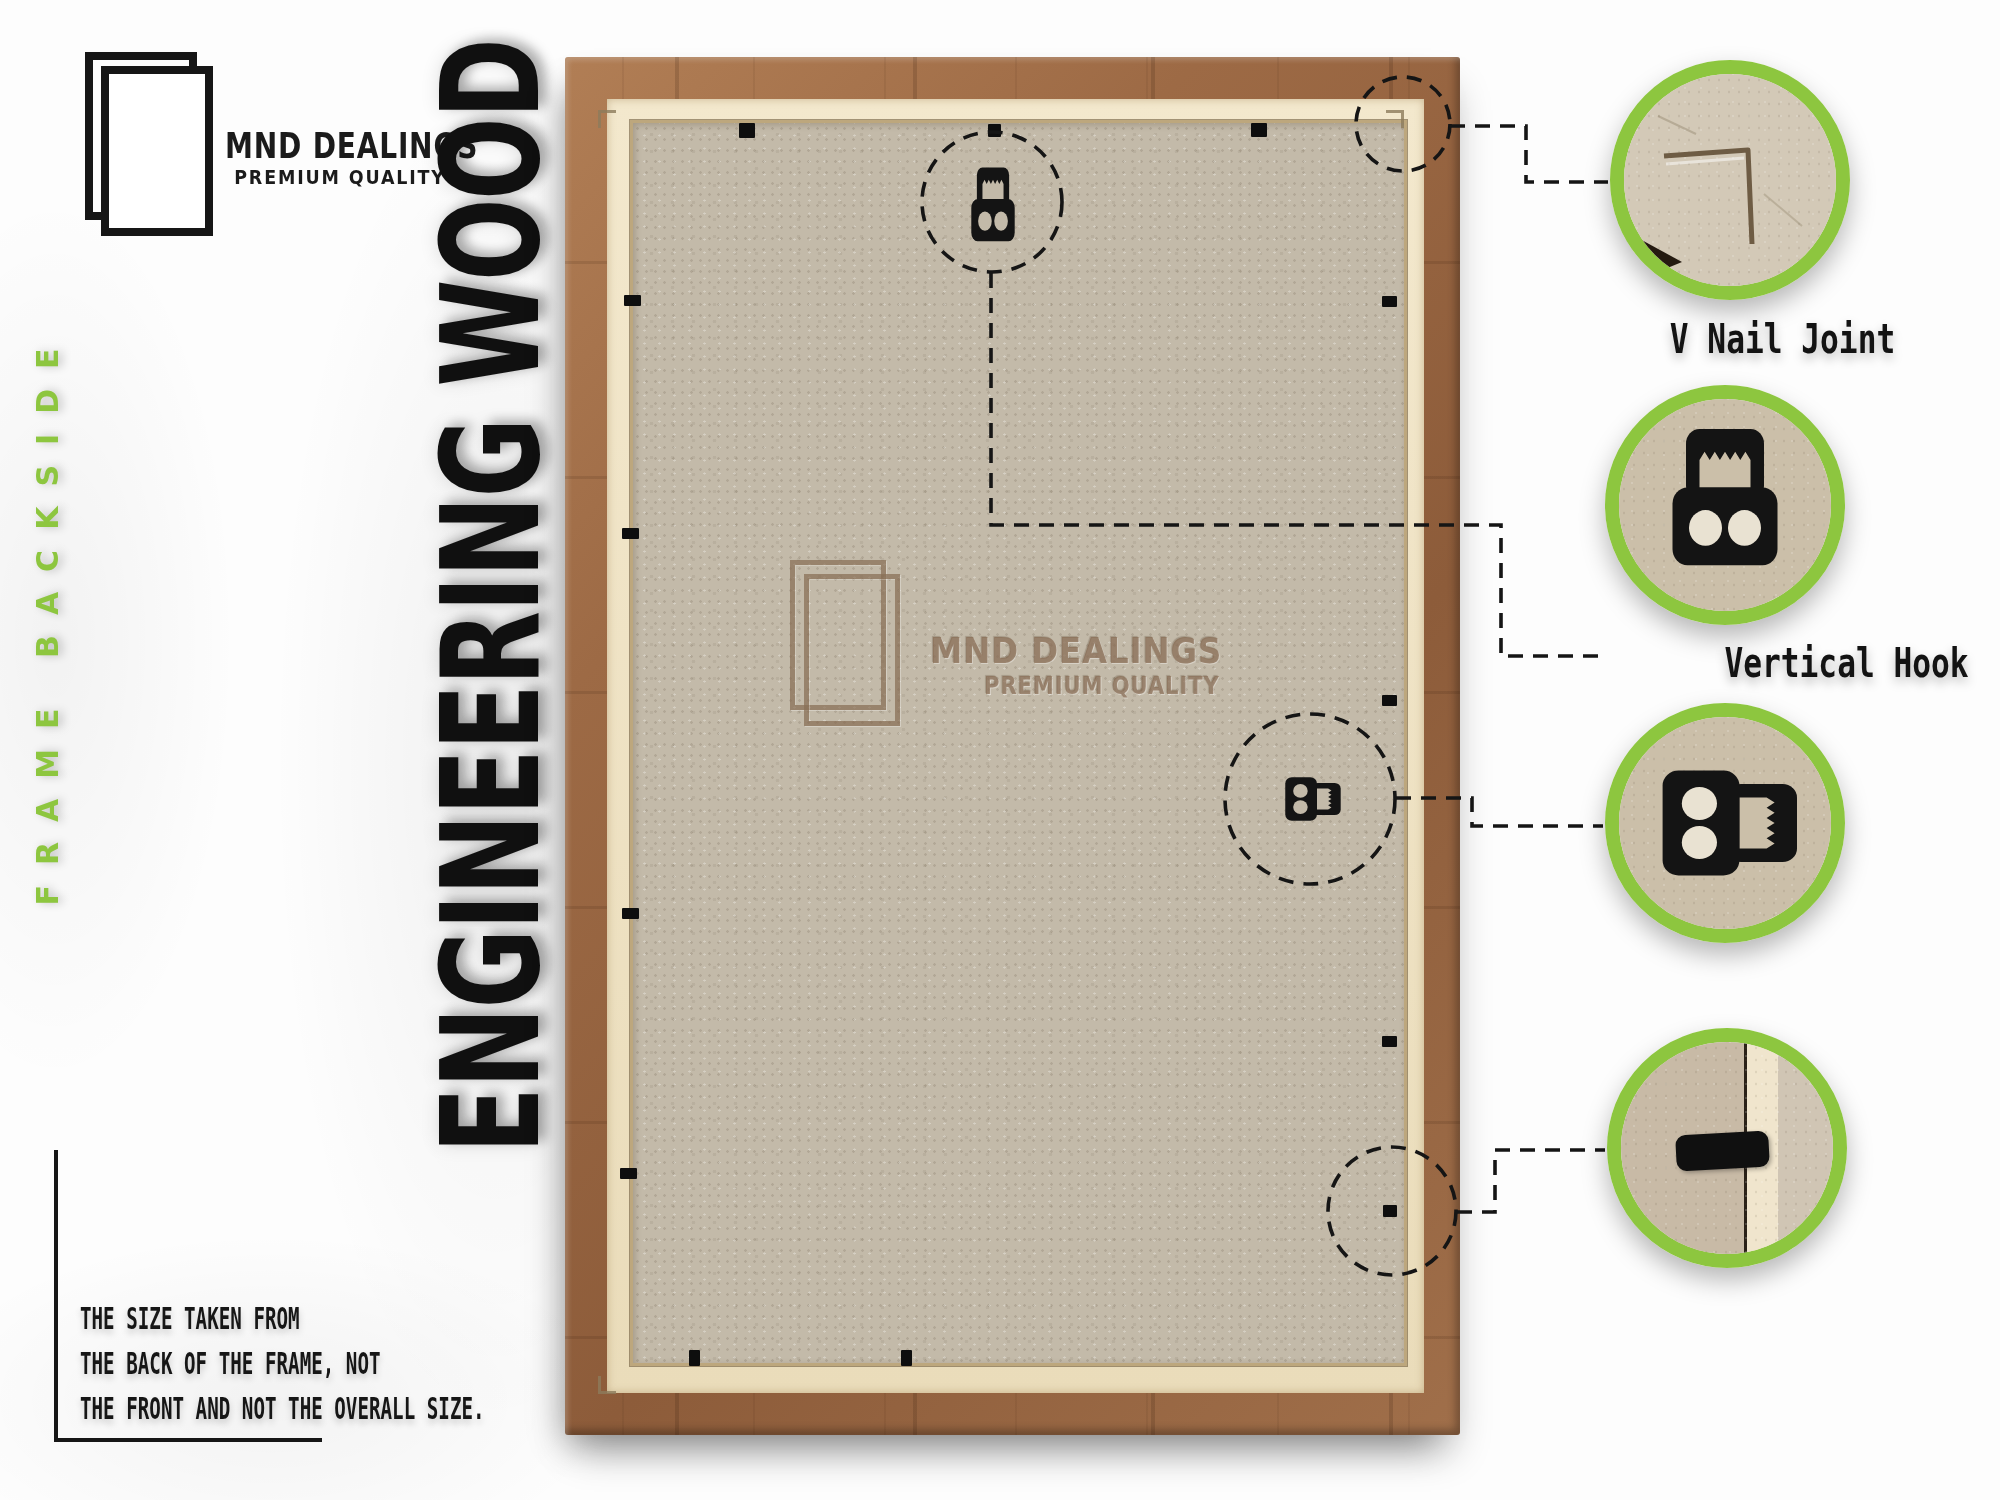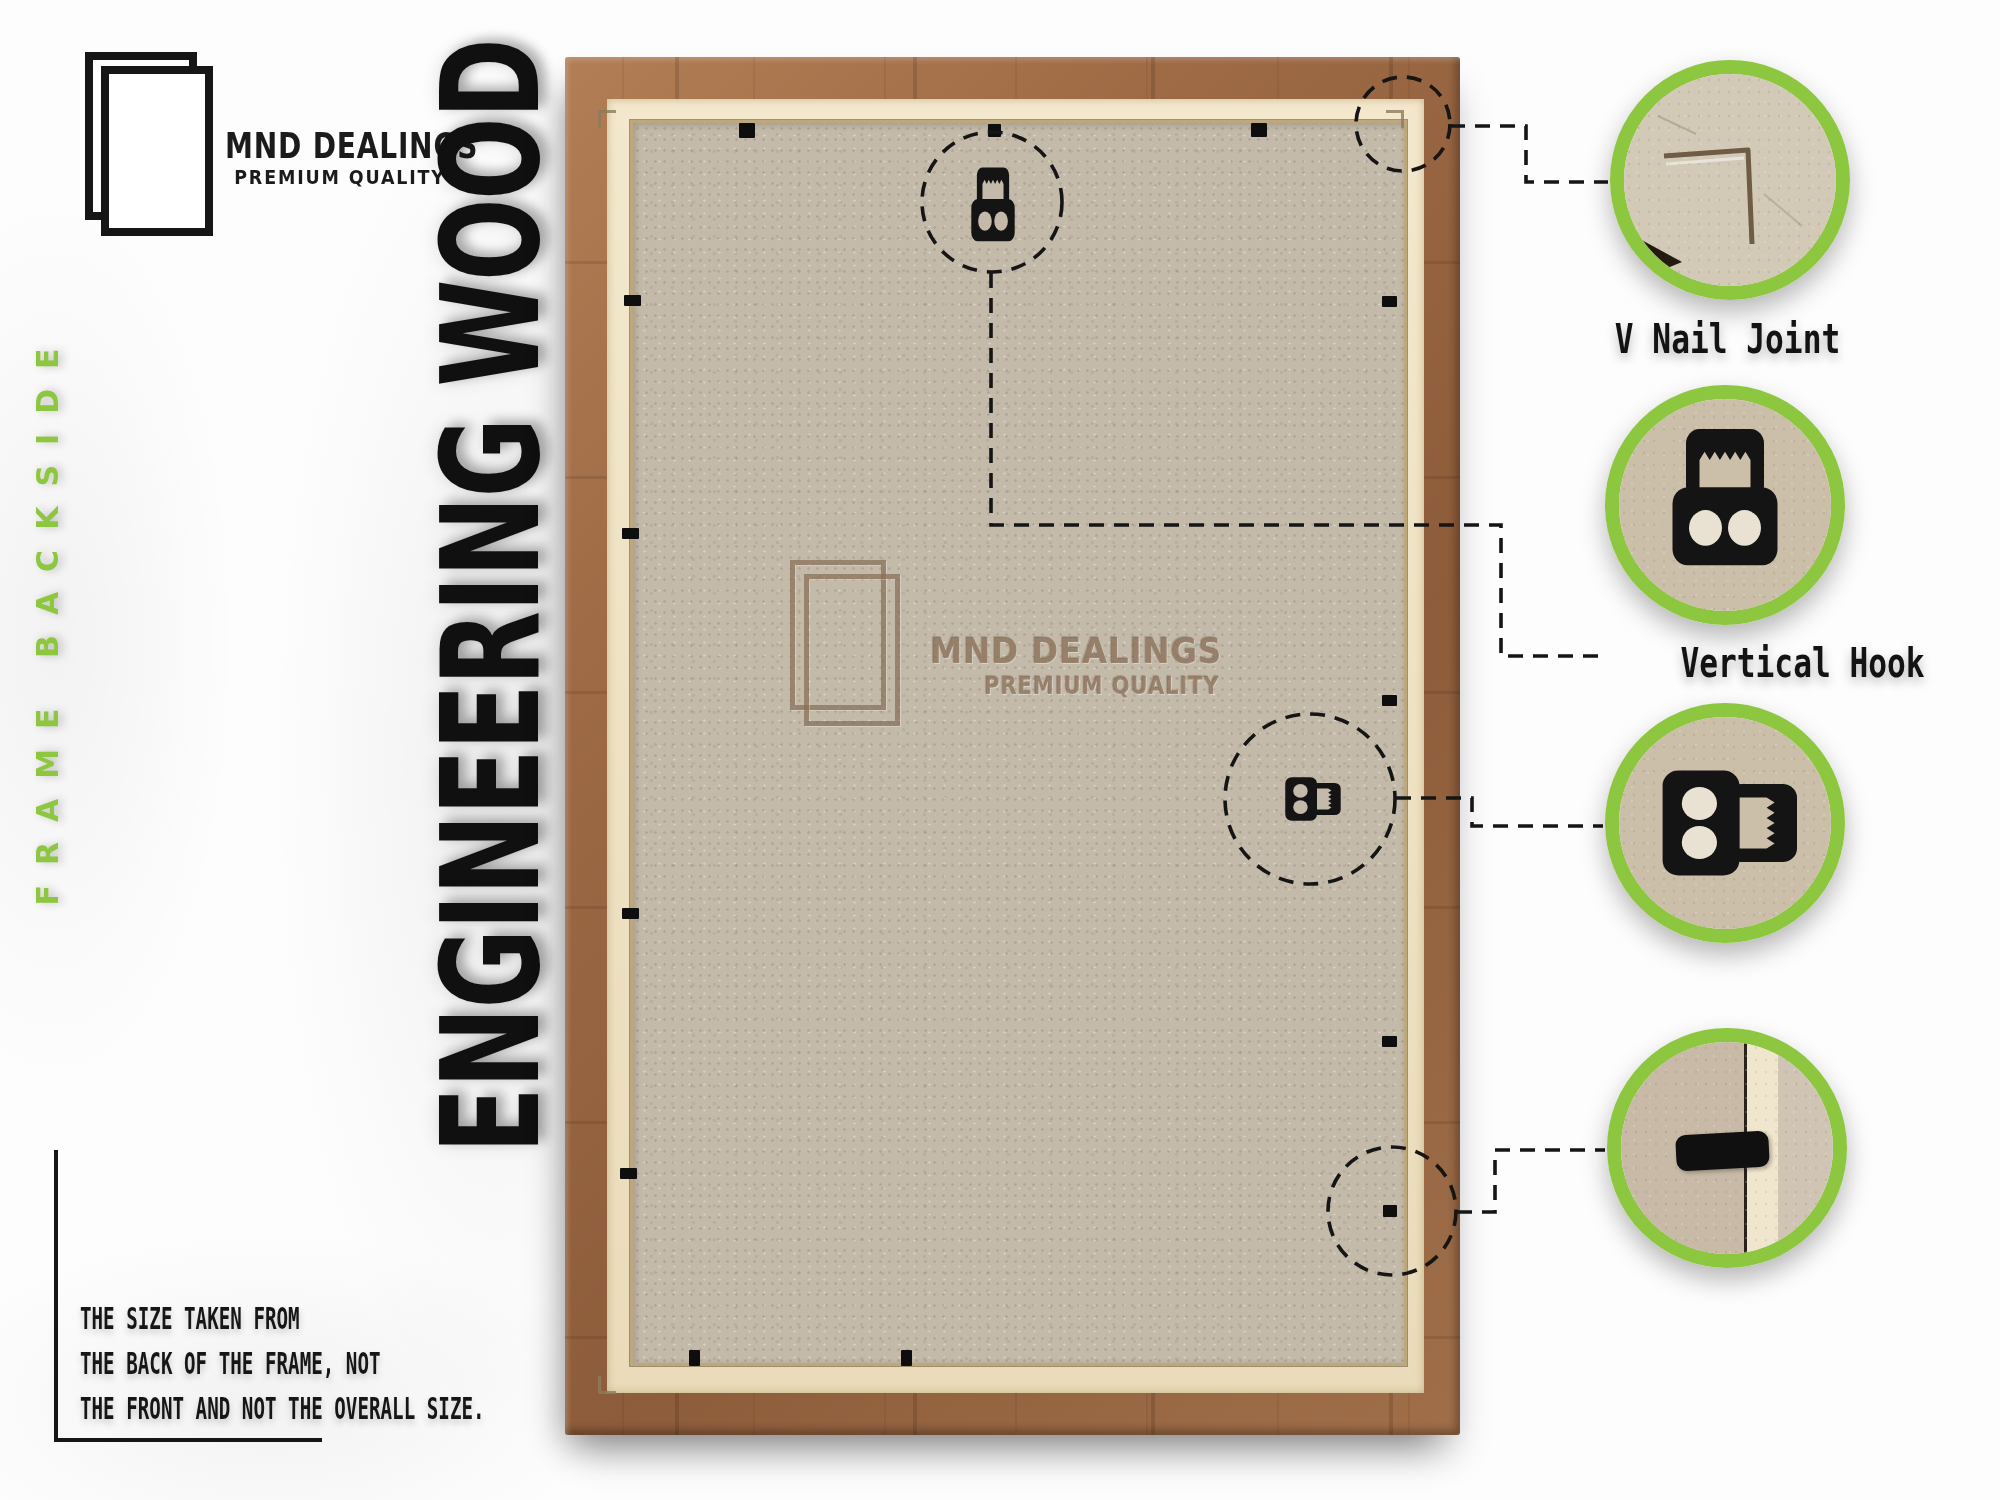--- a/index.html
+++ b/index.html
@@ -77,21 +77,21 @@
   .overlay{position:absolute;left:0;top:0;z-index:30;pointer-events:none;}
   
   .callout-circle{position:absolute;width:212px;height:212px;border:14px solid #8DC63F;border-radius:50%;
     overflow:hidden;z-index:40;box-shadow:0 12px 26px rgba(0,0,0,0.28), inset 0 0 10px rgba(0,0,0,0.18);}
   .photo-base{position:absolute;inset:0;}
   .speck{position:absolute;inset:0;opacity:.55;
     background-image:
       radial-gradient(rgba(96,84,62,0.22) 1px, transparent 1.4px),
       radial-gradient(rgba(255,255,255,0.32) 1px, transparent 1.4px);
     background-size:10px 12px,16px 14px;background-position:0 0,5px 7px;}
-  .callout-label{position:absolute;width:400px;text-align:center;z-index:41;}
+  .callout-label{position:absolute;width:400px;text-align:right;z-index:41;}
   .callout-label span{display:inline-block;font-family:"DejaVu Sans Mono",monospace;font-weight:bold;
     font-size:40px;white-space:nowrap;transform:scaleX(0.78);color:#131313;
     text-shadow:0 5px 12px rgba(0,0,0,0.28);}
   .clip-bar{position:absolute;left:26%;top:43%;width:44%;height:17%;background:#101010;
     border-radius:10px;transform:rotate(-3deg);box-shadow:2px 2px 4px rgba(0,0,0,0.3);}
   
   .footnote{position:absolute;left:80px;top:1296px;z-index:10;}
   .footnote span{display:block;font-family:"DejaVu Sans Mono",monospace;font-weight:bold;font-size:30px;
     line-height:45px;white-space:nowrap;transform:scaleX(0.64);transform-origin:left center;color:#161616;
     text-shadow:0 4px 9px rgba(0,0,0,0.2);}

